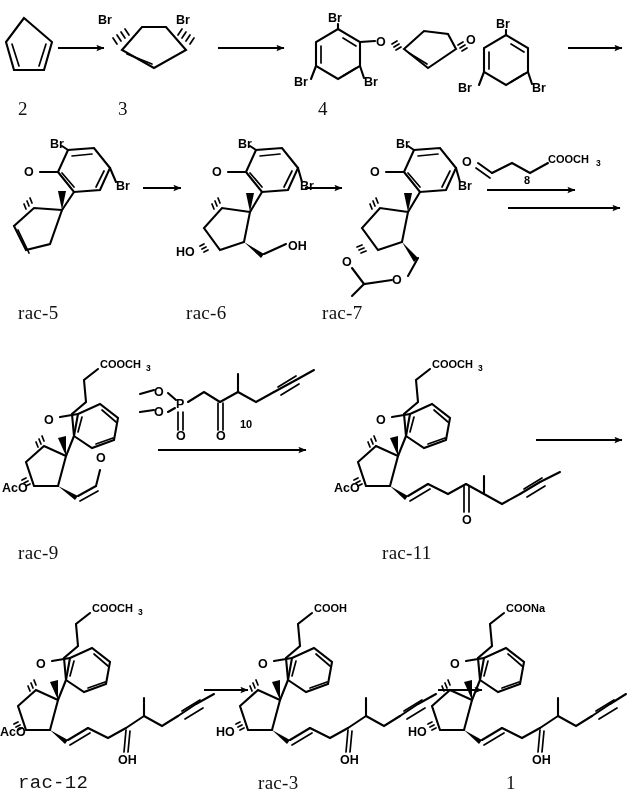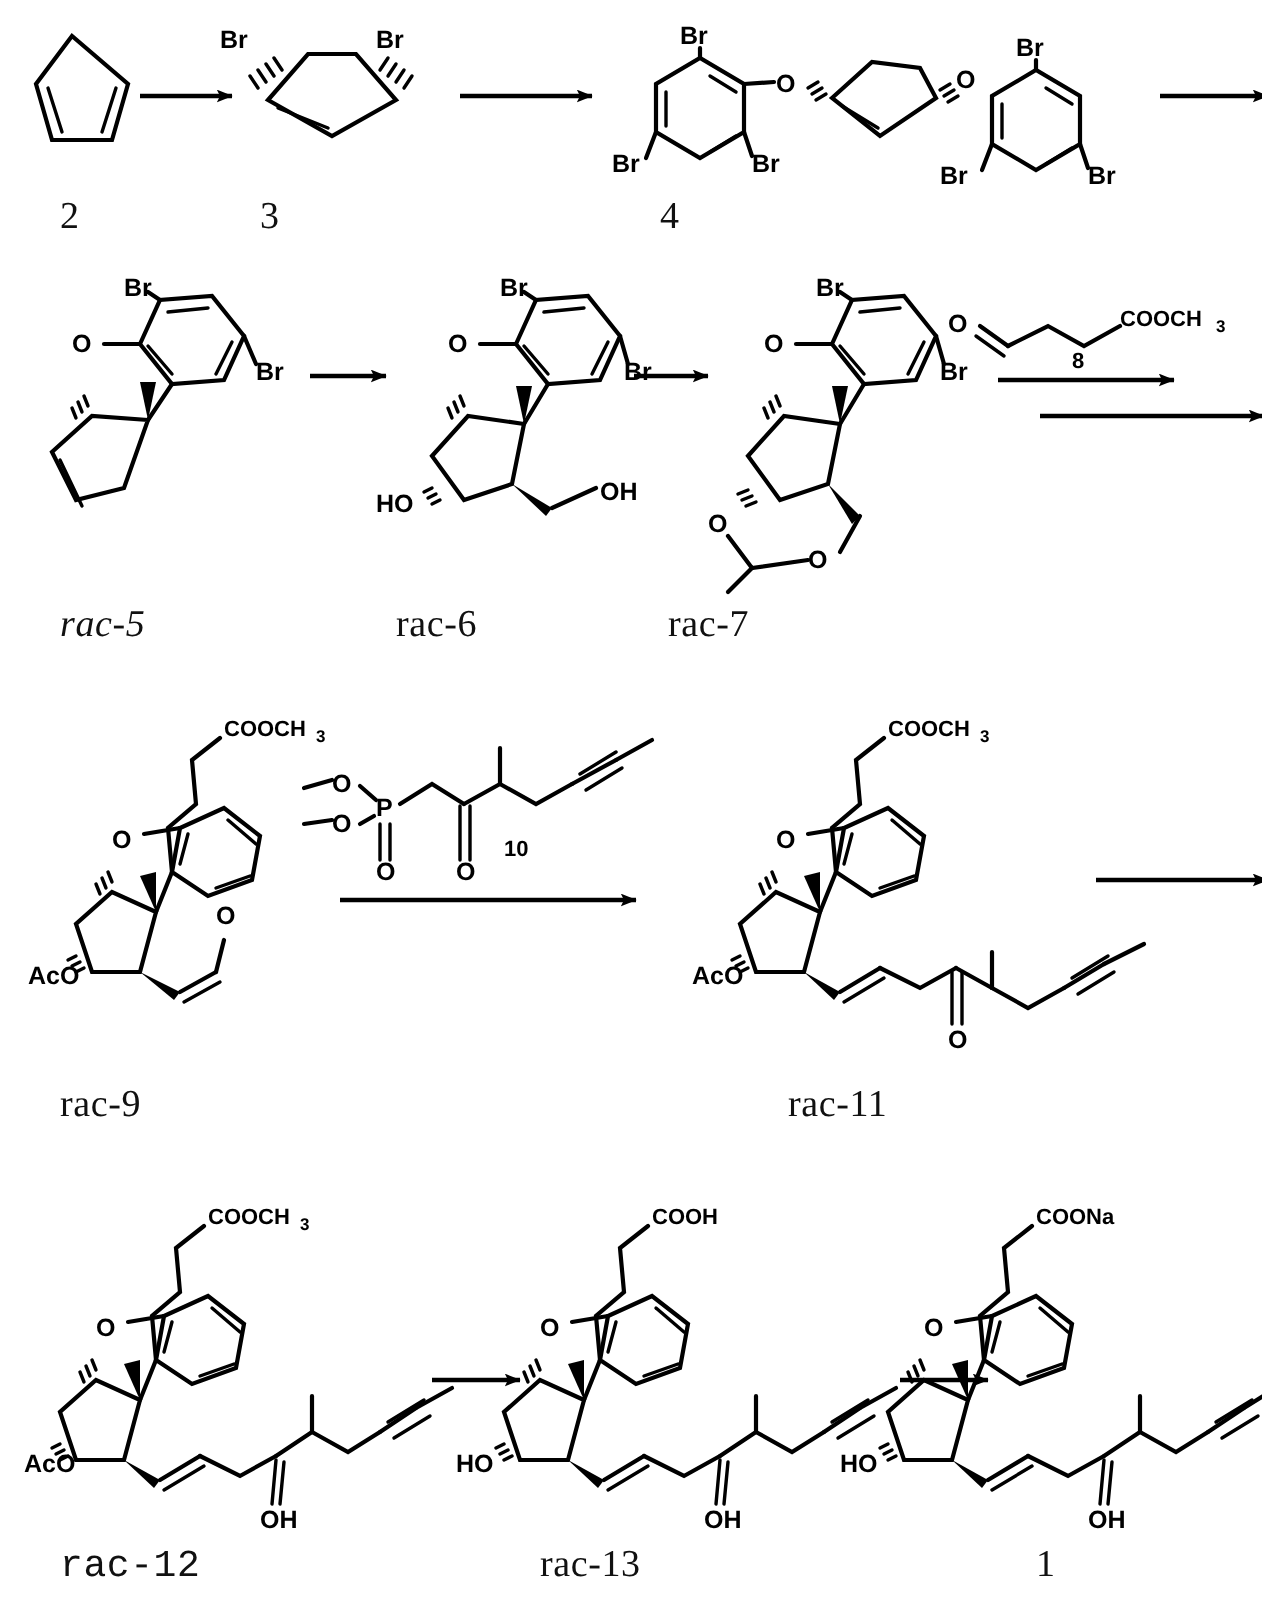--- a/index.html
+++ b/index.html
@@ -1,18 +1,18 @@
 <!DOCTYPE html>
 <html><head>
 <meta charset="utf-8">
 <style>
   html,body{margin:0;padding:0;background:#ffffff;}
   body{width:631px;height:800px;position:relative;overflow:hidden;
        font-family:"Liberation Serif",serif;color:#000;}
-  .scheme{position:absolute;left:12px;top:0;width:575px;height:800px;}
+  .scheme{position:absolute;left:0;top:0;width:575px;height:800px;}
   .cmplabel{position:absolute;font-family:"Liberation Serif",serif;
             font-size:19px;color:#111;white-space:nowrap;letter-spacing:.3px;}
   svg{display:block;}
   .bond{stroke:#000;stroke-width:2.1;fill:none;stroke-linecap:round;}
   .bondthin{stroke:#000;stroke-width:1.7;fill:none;stroke-linecap:round;}
   .arrowline{stroke:#000;stroke-width:2.2;fill:none;}
   .atom{font-family:"Liberation Sans",sans-serif;font-weight:bold;
         font-size:12.5px;fill:#000;}
   .atomsm{font-family:"Liberation Sans",sans-serif;font-weight:bold;
         font-size:11px;fill:#000;}
@@ -380,24 +380,24 @@
     <path class="bondthin" d="M596,711 L614,700"></path>
     <path class="bondthin" d="M599,719 L617,708"></path>
     <path class="bond" d="M610,704 L626,694"></path>
   </g>
 </svg>
 
 <div class="cmplabel" style="left:18px;top:98px;">2</div>
 <div class="cmplabel" style="left:118px;top:98px;">3</div>
 <div class="cmplabel" style="left:318px;top:98px;">4</div>
 
-<div class="cmplabel" style="left:18px;top:302px;font-style:italic;">rac-5</div>
+<div class="cmplabel" style="left:18px;top:302px;">rac-5</div>
 <div class="cmplabel" style="left:186px;top:302px;text-align:center;">rac-6</div>
 <div class="cmplabel" style="left:322px;top:302px;font-family:Liberation Serif, serif;">rac-7</div>
 
 <div class="cmplabel" style="left:18px;top:542px;">rac-9</div>
 <div class="cmplabel" style="left:382px;top:542px;text-align:center;">rac-11</div>
 
 <div class="cmplabel" style="left:18px;top:772px;font-family:Liberation Mono, monospace;">rac-12</div>
-<div class="cmplabel" style="left:258px;top:772px;">rac-13</div>
+<div class="cmplabel" style="left:258px;top:772px;">rac-3</div>
 <div class="cmplabel" style="left:506px;top:772px;">1</div>
 
 </div>
 
 </body></html>

